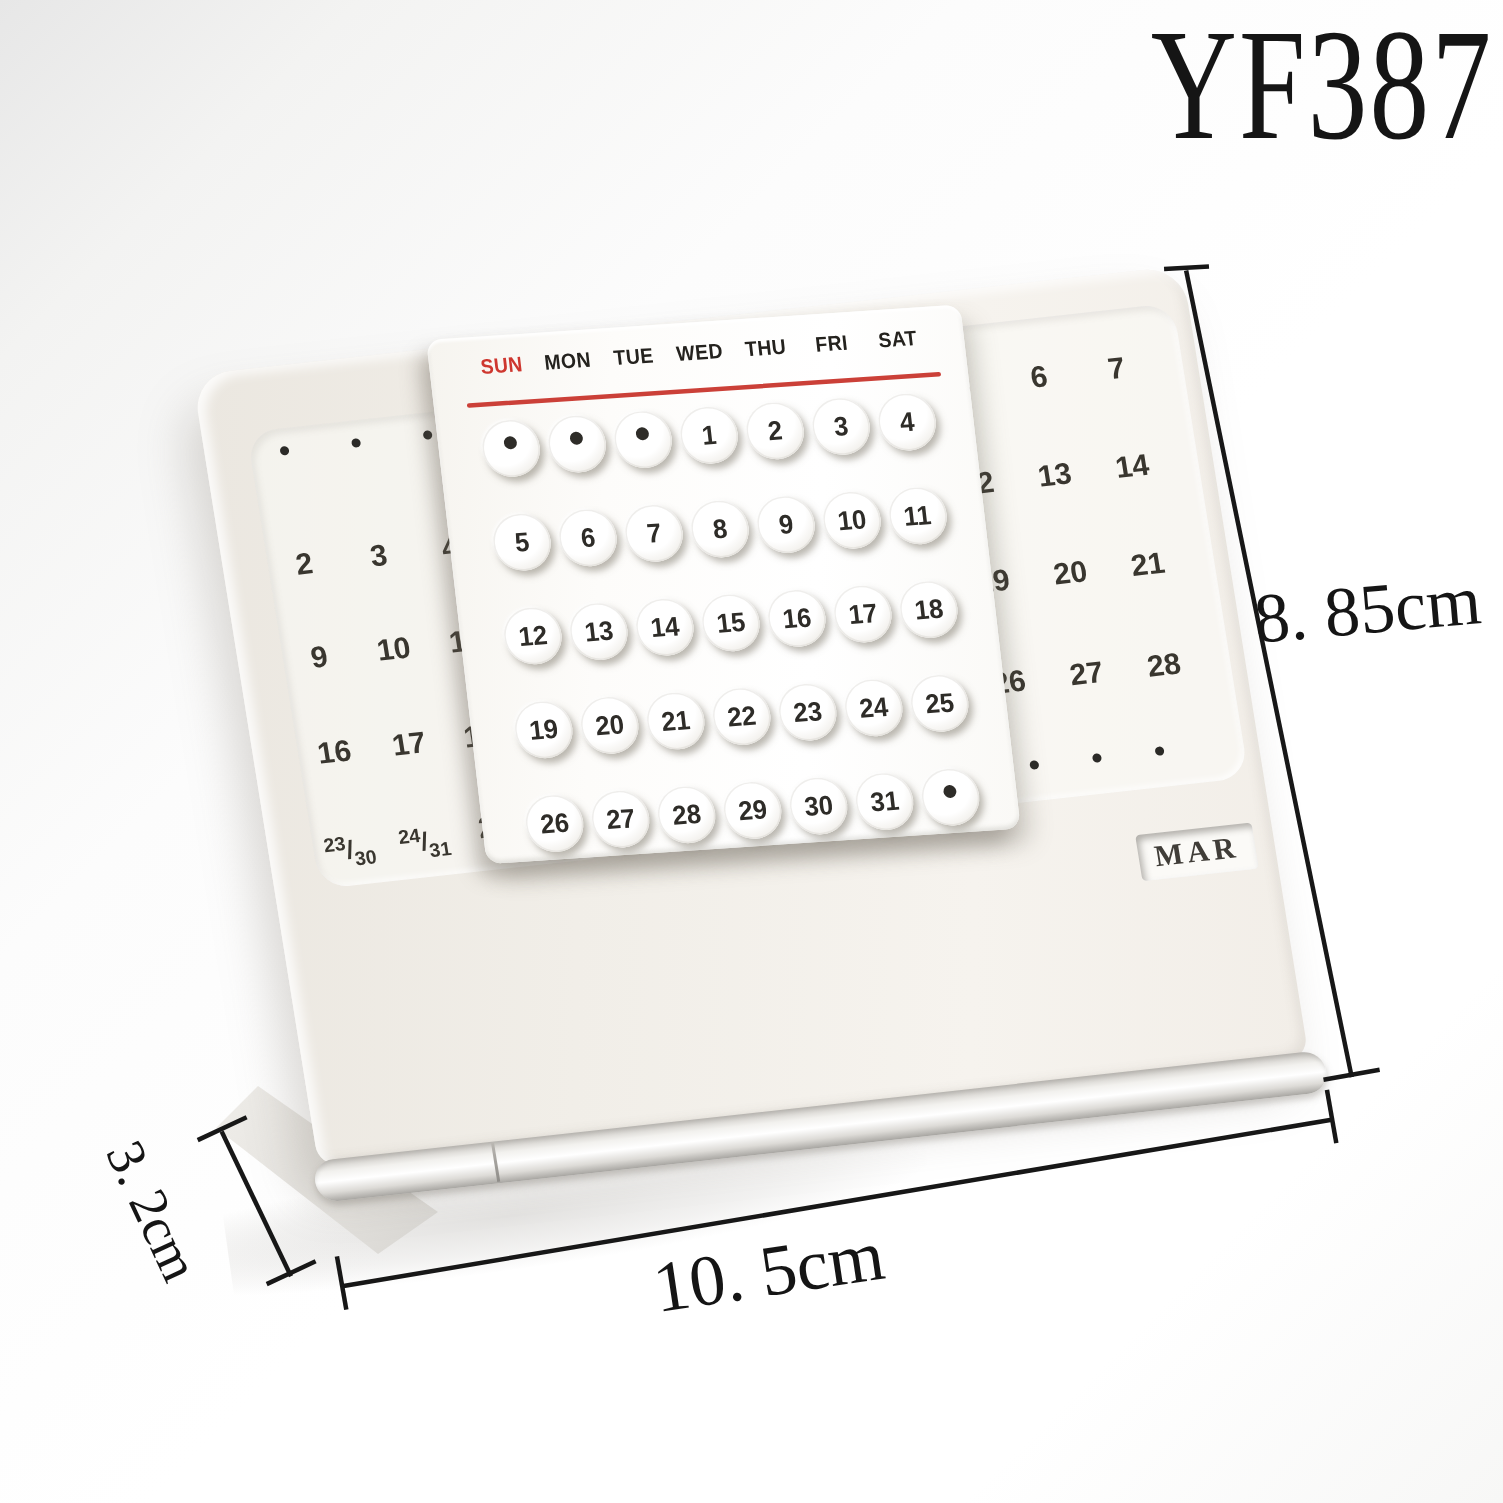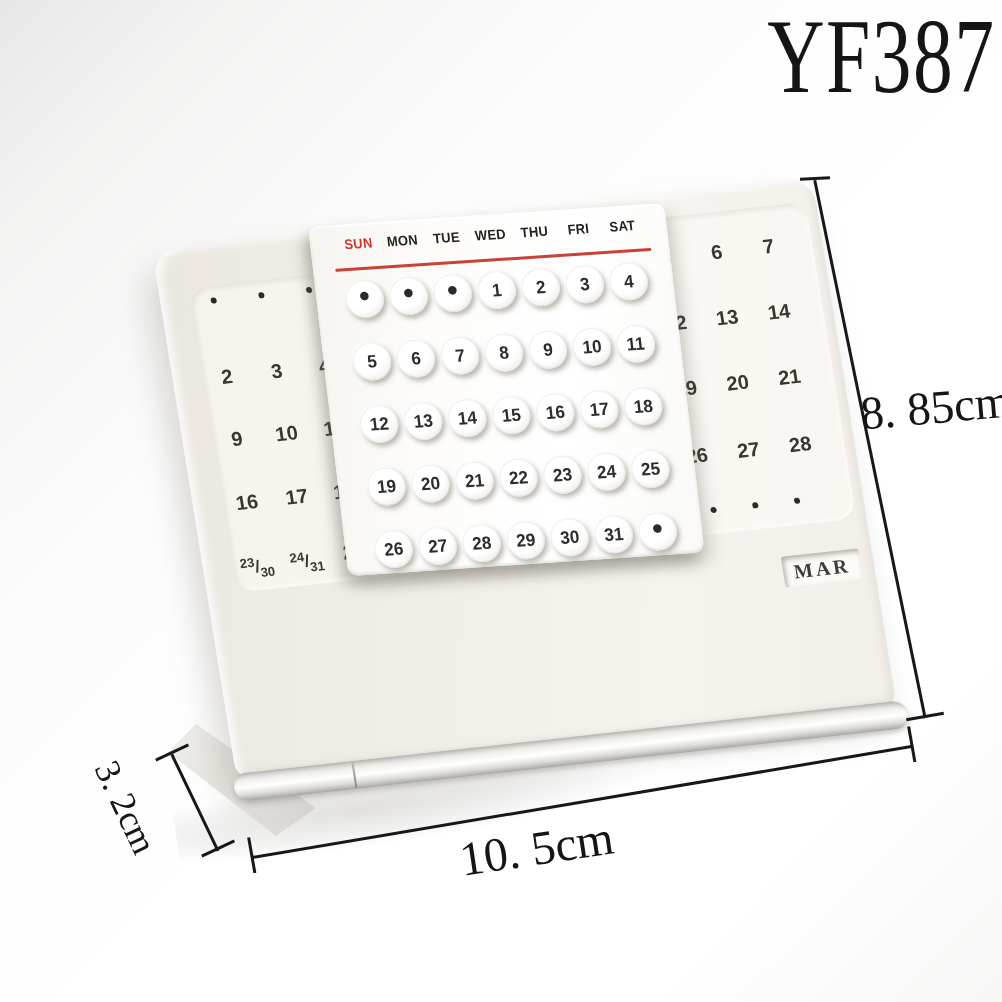--- a/index.html
+++ b/index.html
@@ -1,21 +1,21 @@
 <!DOCTYPE html>
 <html><head>
 <meta charset="utf-8">
 <style>
   html,body{margin:0;padding:0;}
   body{
     width:1002px;height:1002px;overflow:hidden;position:relative;
     font-family:"Liberation Sans",sans-serif;
     background:linear-gradient(135deg,#e7e7e7 0%,#f3f3f2 12%,#fcfcfc 32%,#ffffff 55%,#ffffff 82%,#f7f7f6 100%);
   }
-  .scene{position:absolute;inset:0;margin-left:24px;}
+  .scene{position:absolute;inset:0;}
 
   
   .model-code{
     position:absolute;top:4px;right:6px;
     font-family:"Liberation Serif",serif;font-size:106px;line-height:1.0;
     color:#151515;transform:scaleX(0.75);transform-origin:100% 0;
     letter-spacing:2px;white-space:nowrap;
   }
 
   

